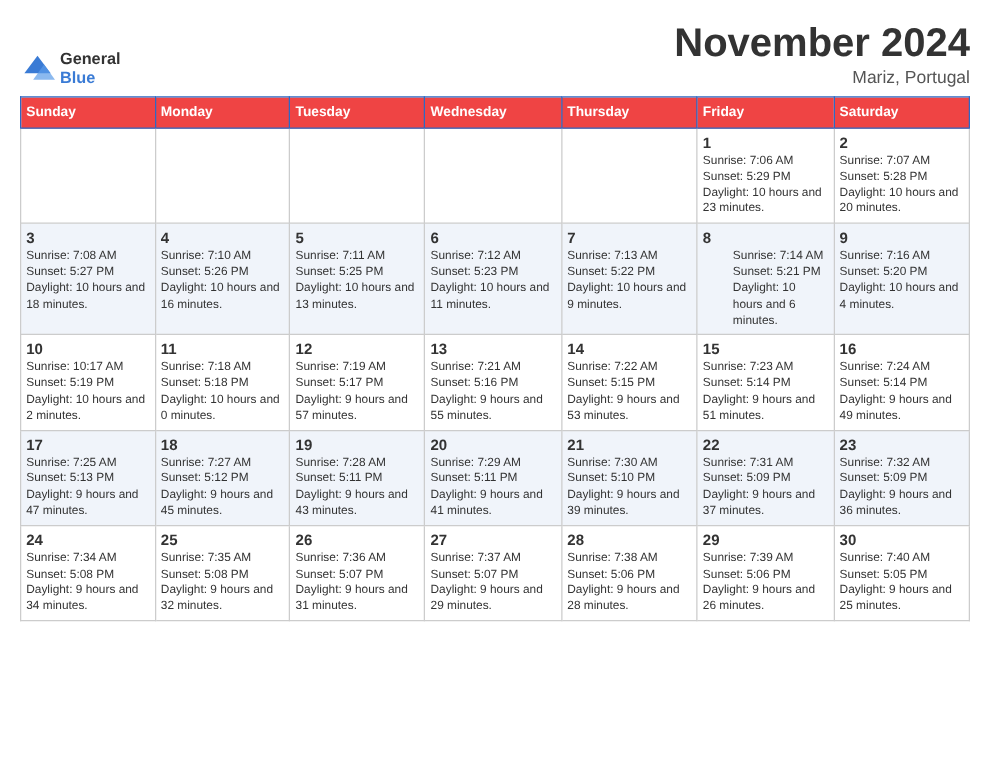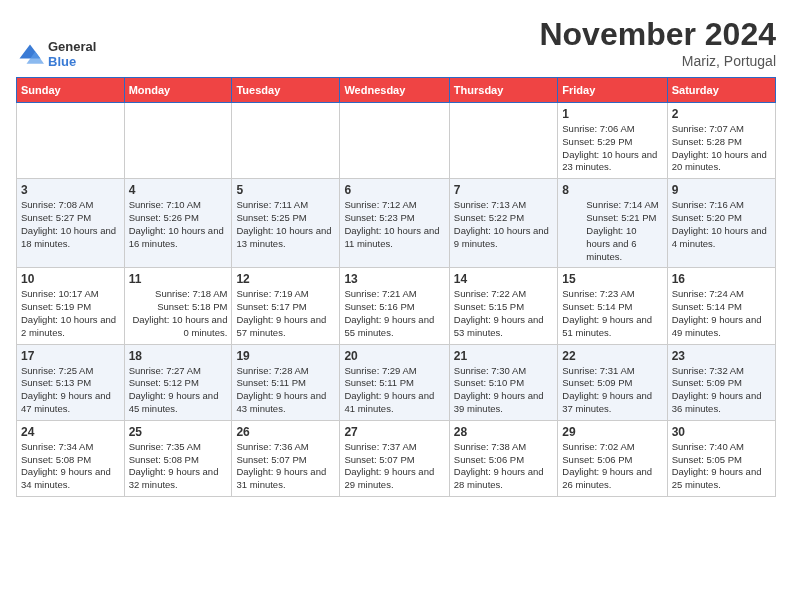--- a/index.html
+++ b/index.html
@@ -185,21 +185,21 @@
       </tr>
       <tr>
         <td>
           <span class="day-num">10</span>
           <div class="day-info" style="white-space: pre-line;">Sunrise: 10:17 AM
 Sunset: 5:19 PM
 Daylight: 10 hours and 2 minutes.</div>
         </td>
         <td>
           <span class="day-num">11</span>
-          <div class="day-info" style="white-space: pre-line; text-align: right;">Sunrise: 7:18 AM
+          <div class="day-info" style="white-space: pre-line;">Sunrise: 7:18 AM
 Sunset: 5:18 PM
 Daylight: 10 hours and 0 minutes.</div>
         </td>
         <td>
           <span class="day-num">12</span>
           <div class="day-info" style="white-space: pre-line;">Sunrise: 7:19 AM
 Sunset: 5:17 PM
 Daylight: 9 hours and 57 minutes.</div>
         </td>
         <td>
@@ -297,21 +297,21 @@
 Daylight: 9 hours and 29 minutes.</div>
         </td>
         <td>
           <span class="day-num">28</span>
           <div class="day-info" style="white-space: pre-line;">Sunrise: 7:38 AM
 Sunset: 5:06 PM
 Daylight: 9 hours and 28 minutes.</div>
         </td>
         <td>
           <span class="day-num">29</span>
-          <div class="day-info" style="white-space: pre-line;">Sunrise: 7:02 AM
+          <div class="day-info" style="white-space: pre-line;">Sunrise: 7:39 AM
 Sunset: 5:06 PM
 Daylight: 9 hours and 26 minutes.</div>
         </td>
         <td>
           <span class="day-num">30</span>
           <div class="day-info" style="white-space: pre-line;">Sunrise: 7:40 AM
 Sunset: 5:05 PM
 Daylight: 9 hours and 25 minutes.</div>
         </td>
       </tr>

